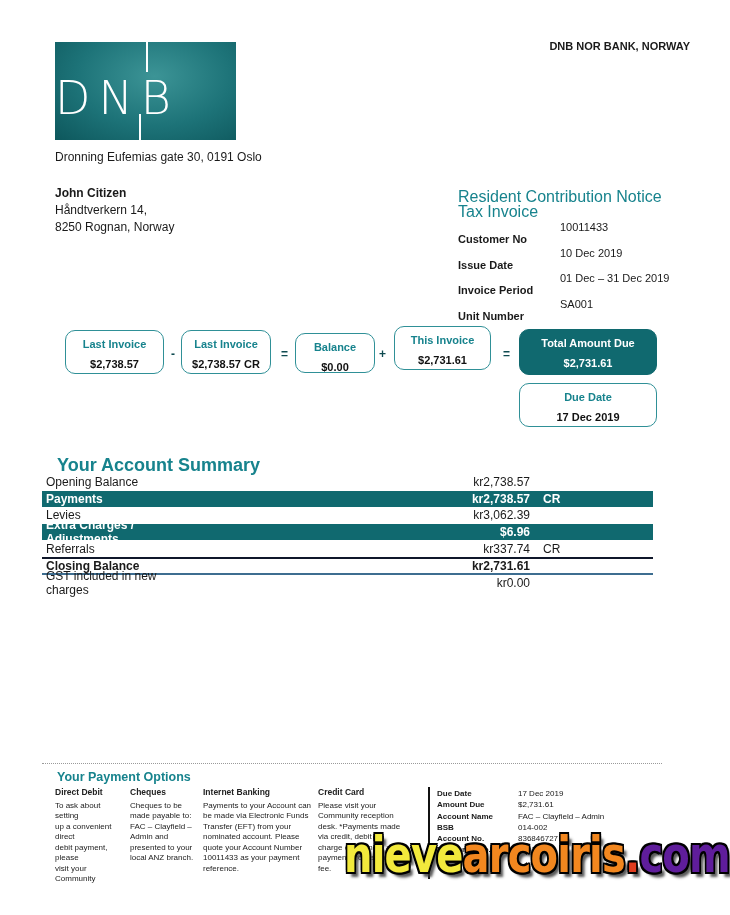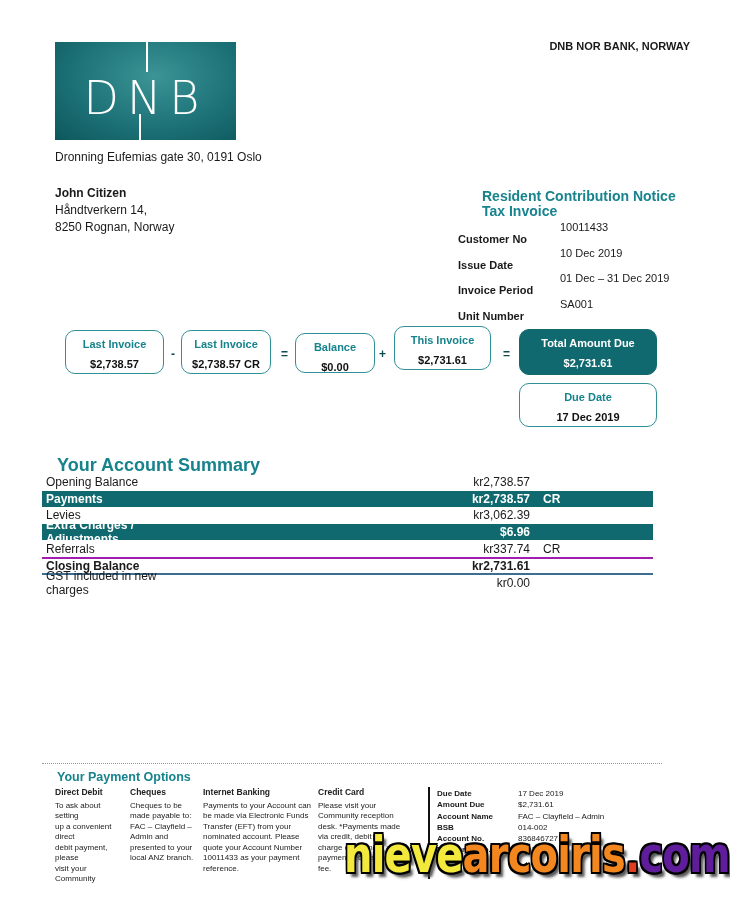--- a/index.html
+++ b/index.html
@@ -3,35 +3,35 @@
 <meta charset="utf-8">
 <style>
   * { margin: 0; padding: 0; box-sizing: border-box; }
   html, body { background: #fff; }
   body { font-family: "Liberation Sans", sans-serif; color: #1a1a1a; }
   .page { position: relative; width: 730px; height: 915px; background: #fff; overflow: hidden; margin: 0 auto; }
 
   
   .logo { position: absolute; left: 55px; top: 42px; width: 181px; height: 98px;
           background: radial-gradient(ellipse at 55% 35%, #3c9496 0%, #1d7378 55%, #0d575c 100%); }
-  .logo-text { position: absolute; left: 0; top: 33px; width: 100%; text-align: center;
+  .logo-text { position: absolute; left: 0; top: 33px; width: 100%; text-align: left;
                color: #fff; font-size: 46px; font-weight: 200; letter-spacing: 8px;
                font-family: "DejaVu Sans", sans-serif; line-height: 46px; font-stretch: condensed; }
   .logo-line-top { position: absolute; left: 50%; top: 0; width: 2px; height: 30px; background: #fff; }
   .logo-line-bottom { position: absolute; left: 46.5%; top: 72px; width: 2px; height: 26px; background: #fff; }
   .bank-name { position: absolute; right: 40px; top: 40px; font-size: 11px; font-weight: bold; }
   .bank-address { position: absolute; left: 55px; top: 150px; font-size: 12px; }
 
   
   .recipient { position: absolute; left: 55px; top: 185px; font-size: 12px; line-height: 17px; }
   .recipient .name { font-weight: bold; }
 
   
   .invoice-info { position: absolute; left: 458px; top: 189px; font-size: 11px; }
-  .invoice-info .hd { color: #17838d; font-weight: bold; font-size: 14px; line-height: 15px; margin-left: 24px; }
+  .invoice-info .hd { color: #17838d; font-weight: normal; font-size: 16px; line-height: 15px; }
   .invoice-info .rows { margin-top: 2px; }
   .invoice-info .row { display: flex; line-height: 13.5px; }
   .invoice-info .lbl { width: 102px; font-weight: bold; margin-top: 12px; }
   .invoice-info .val { }
 
   
   .flow { position: absolute; left: 0; top: 325px; width: 730px; height: 115px; }
   .fbox { position: absolute; border: 1.5px solid #2f9097; border-radius: 10px; background: #fff;
           text-align: center; padding-top: 6px; height: 44px; }
   .fbox .t { color: #17838d; font-weight: bold; font-size: 11px; line-height: 14px; }
@@ -48,21 +48,21 @@
   .o1 { left: 171px; } .o2 { left: 281px; } .o3 { left: 379px; } .o4 { left: 503px; }
 
   
   .summary-title { position: absolute; left: 57px; top: 455px; color: #17838d; font-weight: bold; font-size: 18px; text-align: right; }
   .summary { position: absolute; left: 42px; top: 474px; width: 611px; font-size: 12px; }
   .srow { display: flex; align-items: center; height: 16.6px; }
   .srow .cl { flex: 1; padding-left: 4px; }
   .srow .cv { width: 340px; text-align: right; }
   .srow .cs { width: 123px; padding-left: 13px; }
   .srow.bar { background: #10696f; color: #fff; font-weight: bold; }
-  .srow.closing { font-weight: bold; border-top: 2px solid #a21caf; border-bottom: 2px solid #3d6d90; height: 18px; }
+  .srow.closing { font-weight: bold; border-top: 2px solid #0f172a; border-bottom: 2px solid #3d6d90; height: 18px; }
 
   
   .dotted-rule { position: absolute; left: 42px; top: 763px; width: 620px; border-top: 1px dotted #9a9a9a; }
   .pay-title { position: absolute; left: 57px; top: 770px; color: #17838d; font-weight: bold; font-size: 12.5px; }
   .paycol { position: absolute; top: 787px; font-size: 8px; line-height: 10.5px; color: #222; }
   .paycol .h { font-weight: bold; font-size: 8.5px; margin-bottom: 3px; }
   .paycol .b { white-space: pre-line; }
   .pc1 { left: 55px;  width: 72px; }
   .pc2 { left: 130px; width: 72px; }
   .pc3 { left: 203px; width: 115px; }

